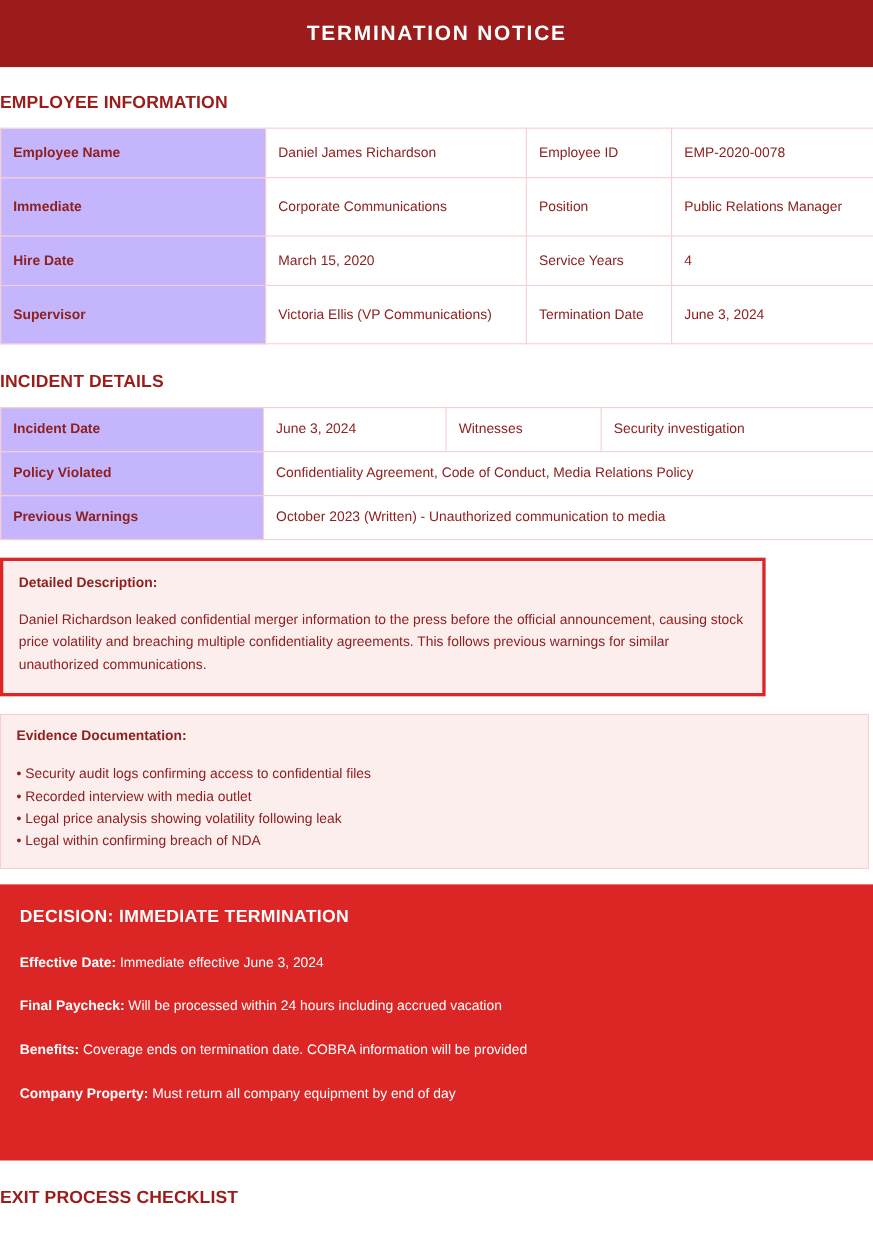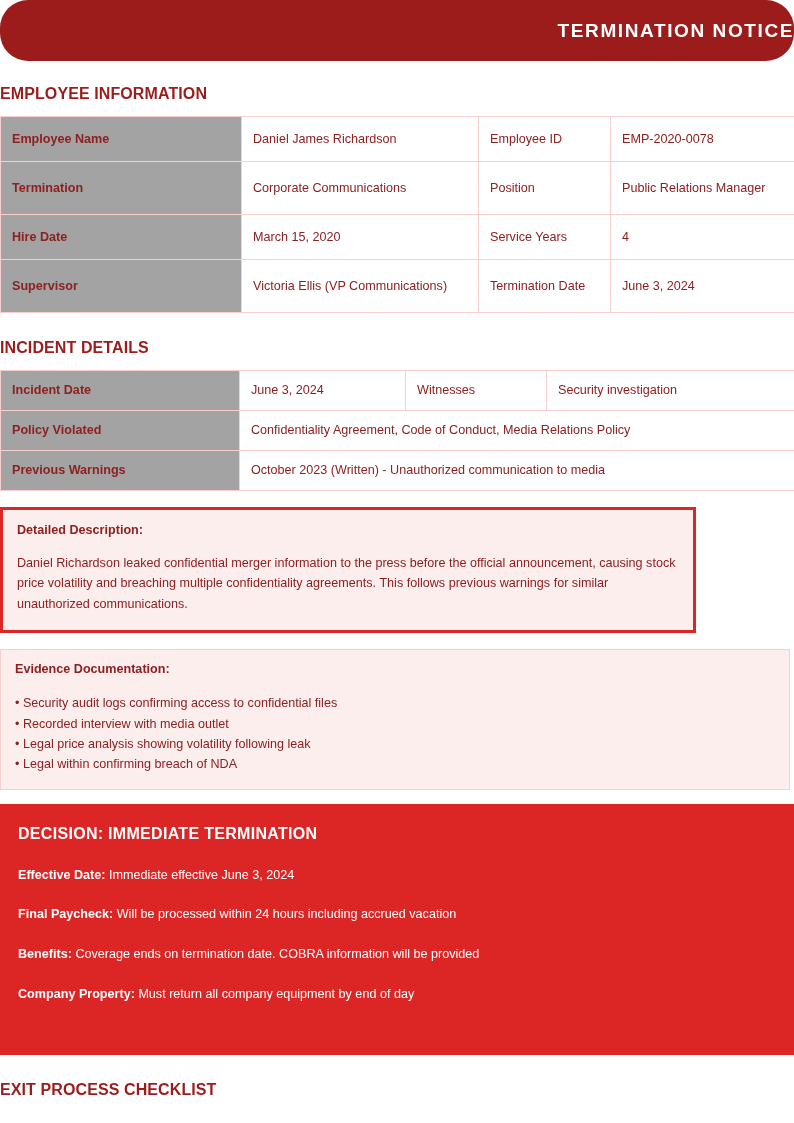--- a/index.html
+++ b/index.html
@@ -19,22 +19,21 @@
     background: #ffffff;
     overflow: hidden;
   }
   
   .doc-header {
     width: 794px;
     height: 61px;
     background: #9c1b1b;
     display: flex;
     align-items: center;
-    justify-content: flex-end;
-    border-radius: 28px;
+    justify-content: center;
   }
   .doc-header-title {
     color: #ffffff;
     font-size: 19px;
     font-weight: bold;
     letter-spacing: 1.6px;
     text-transform: uppercase;
   }
   
   .section-heading {
@@ -61,21 +60,21 @@
   table.info-table td {
     border: 1px solid #f7cfcf;
     padding: 9px 11px;
     font-size: 12.6px;
     color: #8d2020;
     vertical-align: middle;
     line-height: 1.45;
     background: #ffffff;
   }
   table.info-table td.label {
-    background: #a3a3a3;
+    background: #c4b5fd;
     font-weight: bold;
     color: #8d2020;
   }
   table.info-table td.sublabel {
     background: #ffffff;
     font-weight: normal;
   }
   
   .emp-c1 { width: 241px; }
   .emp-c2 { width: 237px; }
@@ -180,21 +179,21 @@
           <col class="emp-c4">
       </colgroup>
       <tbody>
         <tr class="emp-row">
           <td class="label">Employee Name</td>
           <td>Daniel James Richardson</td>
           <td class="sublabel">Employee ID</td>
           <td>EMP-2020-0078</td>
         </tr>
         <tr class="emp-row-tall">
-          <td class="label">Termination</td>
+          <td class="label">Immediate</td>
           <td>Corporate Communications</td>
           <td class="sublabel">Position</td>
           <td>Public Relations Manager</td>
         </tr>
         <tr class="emp-row">
           <td class="label">Hire Date</td>
           <td>March 15, 2020</td>
           <td class="sublabel">Service Years</td>
           <td>4</td>
         </tr>

